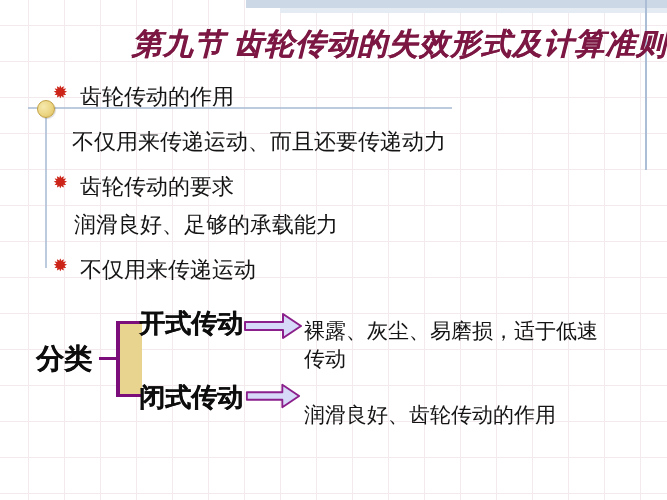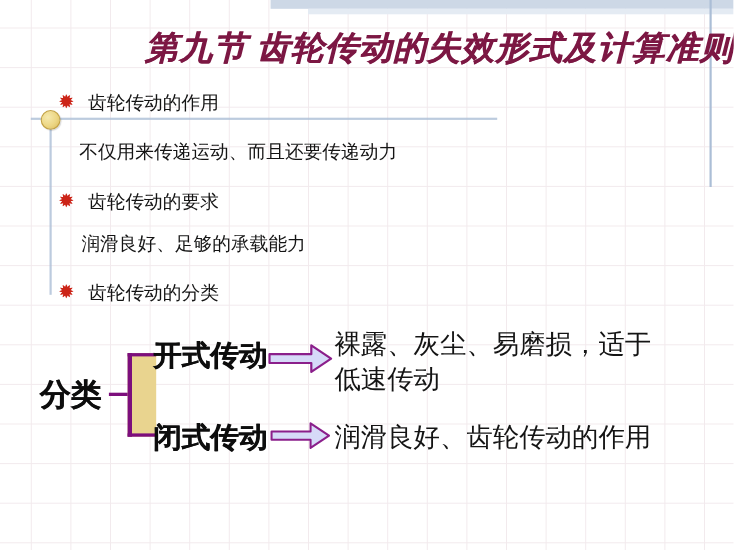--- a/index.html
+++ b/index.html
@@ -27,24 +27,24 @@
     left:37px;top:100px;width:16px;height:16px;border-radius:50%;
     background:radial-gradient(circle at 35% 35%, #f6e9ae 0%, #ecd684 55%, #d8b95a 100%);
     border:1px solid #c2a145;box-shadow:1px 1px 1px rgba(0,0,0,.15);
   }
   .title{
     left:0;right:0;top:24px;text-align:right;
     font-size:30px;font-weight:bold;font-style:italic;letter-spacing:1px;
     color:var(--title-text);text-shadow:.6px 0 0 currentColor;white-space:nowrap;
   }
   .bullet-star{font-size:17px;line-height:1;color:var(--bullet-icon);text-shadow:.5px 0 0 currentColor;}
-  .line{font-size:17px;color:#141414;line-height:1.15;white-space:nowrap;}
+  .line{font-size:22px;color:#141414;line-height:1.15;white-space:nowrap;}
   .branch-name{font-size:26px;font-weight:bold;color:#0d0d0d;white-space:nowrap;text-shadow:.5px 0 0 currentColor;}
   .root-name{font-size:28px;font-weight:bold;color:#0d0d0d;white-space:nowrap;text-shadow:.5px 0 0 currentColor;text-align:right;}
-  .desc{font-size:24px;color:#141414;line-height:1.32;}
+  .desc{font-size:21px;color:#141414;line-height:1.32;margin-top:19px;}
   .bracket{
     left:116px;top:321px;width:26px;height:76px;box-sizing:border-box;
     background:var(--bracket-fill);
     border-left:4px solid var(--bracket-border);
     border-top:3px solid var(--bracket-border);
     border-bottom:3px solid var(--bracket-border);
   }
   .connector{left:99px;top:357px;width:18px;height:3px;background:var(--bracket-border);}
   .arrow-svg{display:block;}
 </style>
@@ -64,21 +64,21 @@
 
   <span class="abs bullet-star" style="left:53px;top:84px">✹</span>
   <div class="abs line" style="left:80px;top:84px">齿轮传动的作用</div>
   <div class="abs line" style="left:72px;top:129px">不仅用来传递运动、而且还要传递动力</div>
 
   <span class="abs bullet-star" style="left:53px;top:174px">✹</span>
   <div class="abs line" style="left:80px;top:174px">齿轮传动的要求</div>
   <div class="abs line" style="left:74px;top:212px">润滑良好、足够的承载能力</div>
 
   <span class="abs bullet-star" style="left:53px;top:257px">✹</span>
-  <div class="abs line" style="left:80px;top:257px">齿轮传动的分类</div>
+  <div class="abs line" style="left:80px;top:257px">不仅用来传递运动</div>
 
   <div class="abs root-name" style="left:36px;top:340px">分类</div>
   <div class="abs connector"></div>
   <div class="abs bracket"></div>
 
   <div class="abs branch-name" style="left:139px;top:306px">开式传动</div>
   <div class="abs branch-name" style="left:139px;top:380px">闭式传动</div>
 
   <div class="abs" style="left:243px;top:311px">
     <svg class="arrow-svg" width="60" height="30" viewBox="0 0 60 30">

